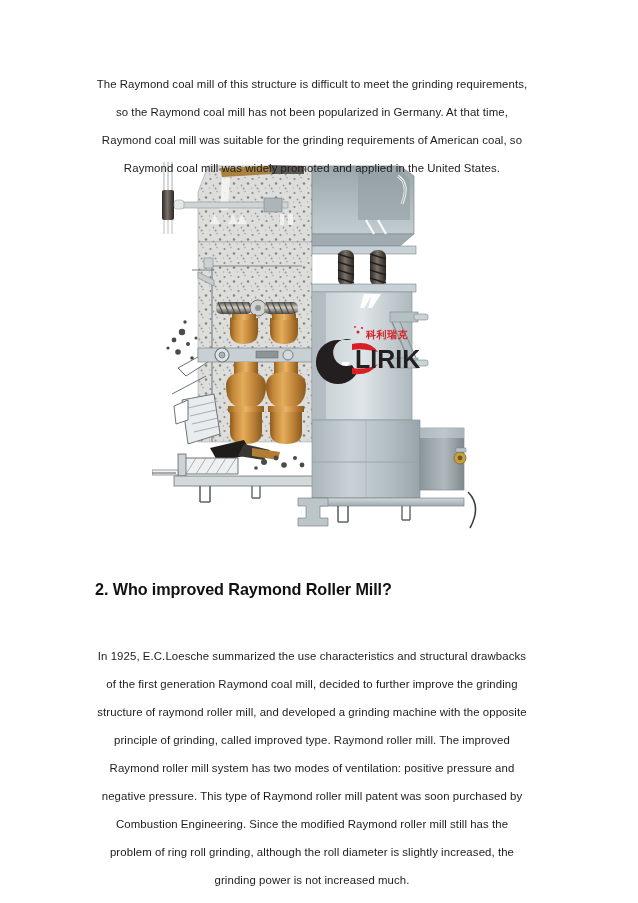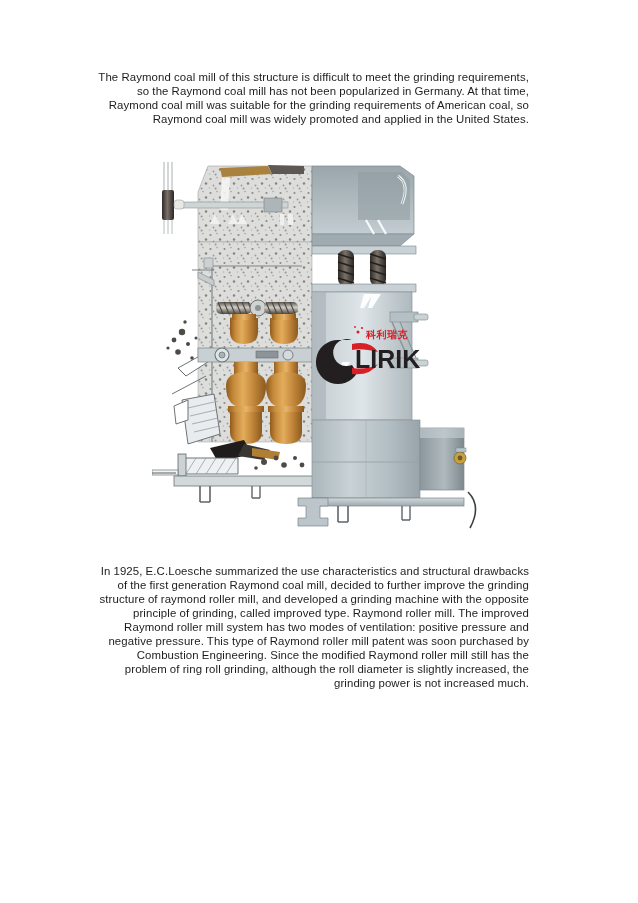--- a/index.html
+++ b/index.html
@@ -23,25 +23,25 @@
     background: #ffffff;
   }
   .content {
     position: absolute;
     left: 95px;
     top: 70px;
     width: 450px;
   }
   p.para {
     font-size: 11.4px;
-    line-height: 14px;
+    line-height: 28px;
     margin: 0 16px 16px 0;
     color: #1c1c1c;
     letter-spacing: 0.01em;
-    text-align: right;
+    text-align: center;
     word-spacing: -0.2px;
   }
   h2.heading {
     font-size: 16.2px;
     font-weight: bold;
     line-height: 22px;
     margin: 0;
     color: #111111;
     letter-spacing: -0.1px;
   }
@@ -357,20 +357,21 @@
       </svg>
     </div>
   </div>
 
   <div class="content">
 
     <p class="para">The Raymond coal mill of this structure is difficult to meet the grinding requirements, so the Raymond coal mill has not been popularized in Germany. At that time, Raymond coal mill was suitable for the grinding requirements of American coal, so Raymond coal mill was widely promoted and applied in the United States.</p>
 
     <div class="spacer-fig"></div>
 
+    <h2 class="heading">2. Who improved Raymond Roller Mill?</h2>
 
     <div style="height:42px"></div>
 
     <p class="para">In 1925, E.C.Loesche summarized the use characteristics and structural drawbacks of the first generation Raymond coal mill, decided to further improve the grinding structure of raymond roller mill, and developed a grinding machine with the opposite principle of grinding, called improved type. Raymond roller mill. The improved Raymond roller mill system has two modes of ventilation: positive pressure and negative pressure. This type of Raymond roller mill patent was soon purchased by Combustion Engineering. Since the modified Raymond roller mill still has the problem of ring roll grinding, although the roll diameter is slightly increased, the grinding power is not increased much.</p>
 
 
   </div>
 </div>
 
 </body></html>

